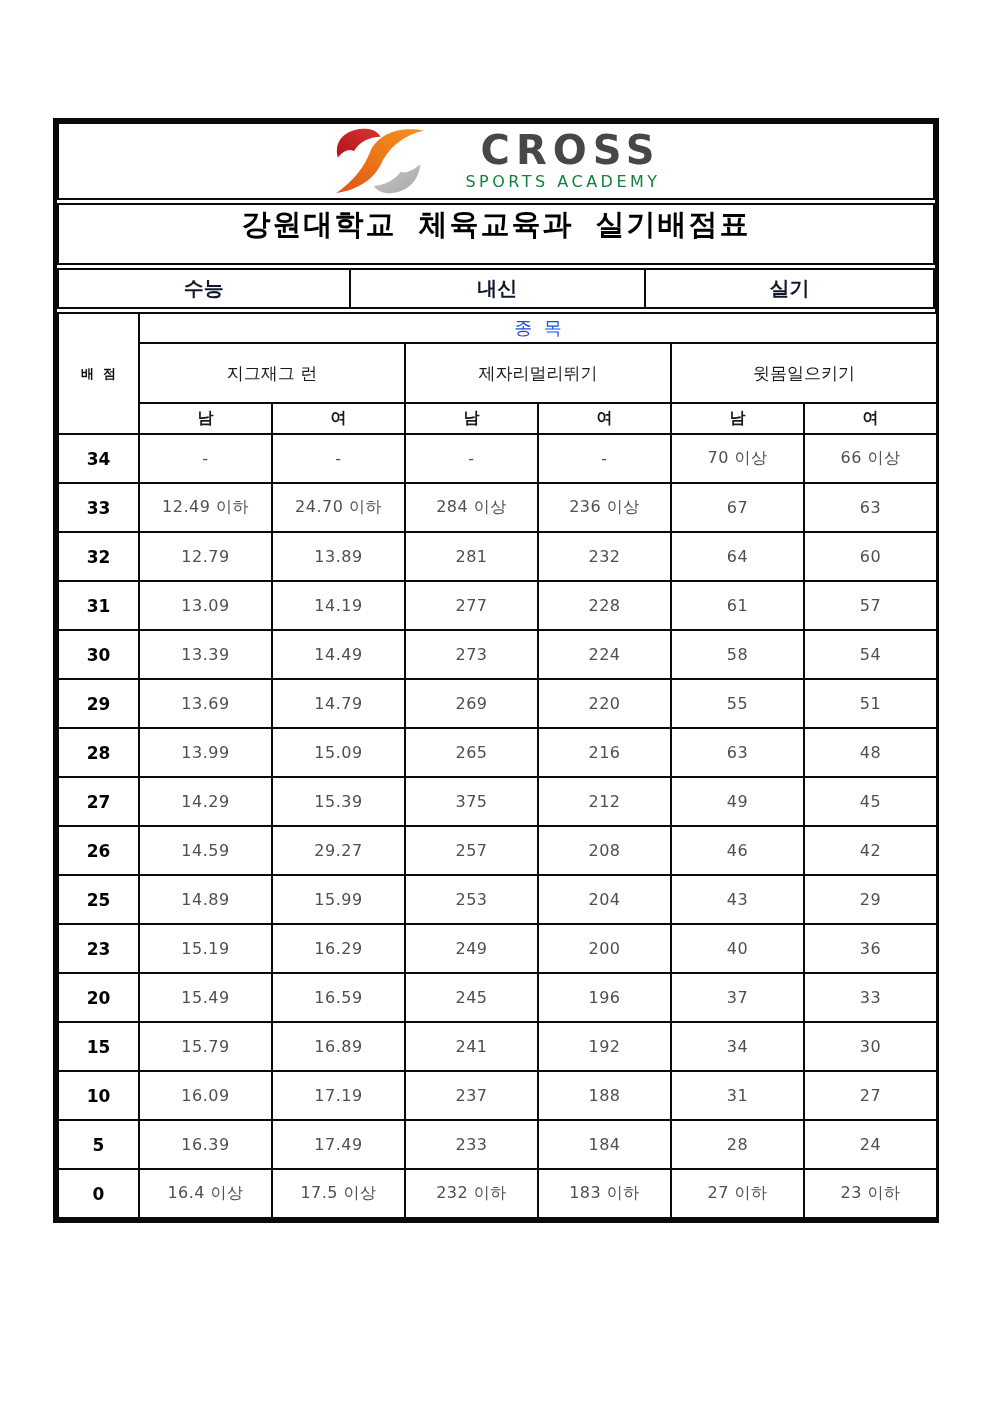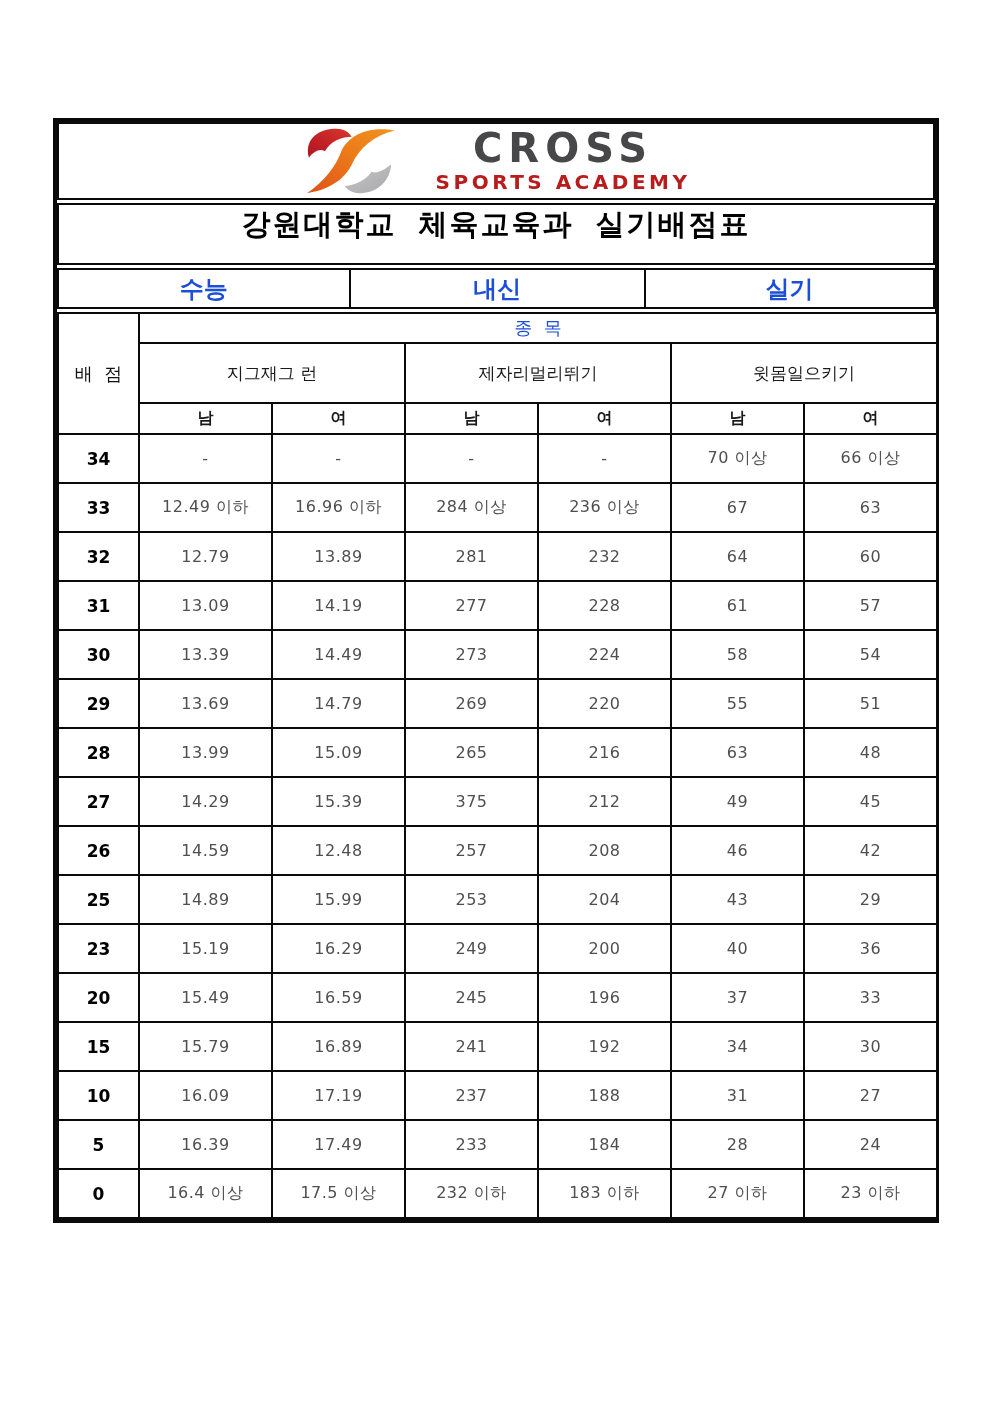--- a/index.html
+++ b/index.html
@@ -33,34 +33,34 @@
 
   
   .logo-sec {
     height: 78px;
     display: flex;
     align-items: center;
     justify-content: center;
     gap: 13px;
   }
   .logo-mark { width: 96px; height: 68px; flex: 0 0 auto; }
-  .logo-text { display: flex; flex-direction: column; align-items: center; margin-left: 25px; }
+  .logo-text { display: flex; flex-direction: column; align-items: flex-end; margin-left: 25px; }
   .logo-brand {
     font-size: 40px;
     font-weight: bold;
     letter-spacing: 6px;
     line-height: 38px;
     color: #47474a;
     transform: scaleY(1.02);
   }
   .logo-tagline {
-    font-size: 20px;
-    font-weight: bold;
+    font-size: 16px;
+    font-weight: normal;
     letter-spacing: 3.5px;
-    color: #b91c1c;
+    color: #15803d;
     margin-top: 3px;
   }
 
   
   .title-sec {
     height: 62px;
     display: flex;
     align-items: flex-start;
     justify-content: center;
   }
@@ -77,28 +77,28 @@
   table.sec { border-collapse: collapse; table-layout: fixed; }
   table.sec td, table.sec th {
     border: 2px solid #0a0a0a;
     text-align: center;
     vertical-align: middle;
     padding: 0;
     background: #ffffff;
   }
 
   
-  .ratio-head td { height: 37px; font-size: 24px; font-weight: 600; color: #1d4ed8; }
+  .ratio-head td { height: 37px; font-size: 20px; font-weight: 600; color: #0f172a; }
   .ratio-vals td { height: 32px; font-size: 20px; font-weight: bold; color: #111; }
 
   
   .score-col-header {
-    font-size: 18px;
+    font-size: 13px;
     color: #111;
-    font-weight: 400;
+    font-weight: 700;
     white-space: pre;
   }
   .category-header { height: 28px; font-size: 18px; font-weight: 400; color: #1d4ed8; white-space: pre; }
   .event-row td { height: 58px; font-size: 17px; color: #1a1a1a; font-weight: 400; }
   .gender-row td { height: 29px; font-size: 16px; font-weight: bold; color: #1a1a1a; }
   .data-row th { height: 47px; font-size: 17px; font-weight: bold; color: #000; }
   .data-row td { height: 47px; font-size: 16px; font-weight: 400; color: #4f4f4f; letter-spacing: 0.5px; }
 </style>
 </head>
 <body>
@@ -190,21 +190,21 @@
     <td>-</td>
     <td>-</td>
     <td>-</td>
     <td>-</td>
     <td>70 이상</td>
     <td>66 이상</td>
   </tr>
           <tr class="data-row">
     <th>33</th>
     <td>12.49 이하</td>
-    <td>16.96 이하</td>
+    <td>24.70 이하</td>
     <td>284 이상</td>
     <td>236 이상</td>
     <td>67</td>
     <td>63</td>
   </tr>
           <tr class="data-row">
     <th>32</th>
     <td>12.79</td>
     <td>13.89</td>
     <td>281</td>
@@ -253,21 +253,21 @@
     <td>14.29</td>
     <td>15.39</td>
     <td>375</td>
     <td>212</td>
     <td>49</td>
     <td>45</td>
   </tr>
           <tr class="data-row">
     <th>26</th>
     <td>14.59</td>
-    <td>12.48</td>
+    <td>29.27</td>
     <td>257</td>
     <td>208</td>
     <td>46</td>
     <td>42</td>
   </tr>
           <tr class="data-row">
     <th>25</th>
     <td>14.89</td>
     <td>15.99</td>
     <td>253</td>

